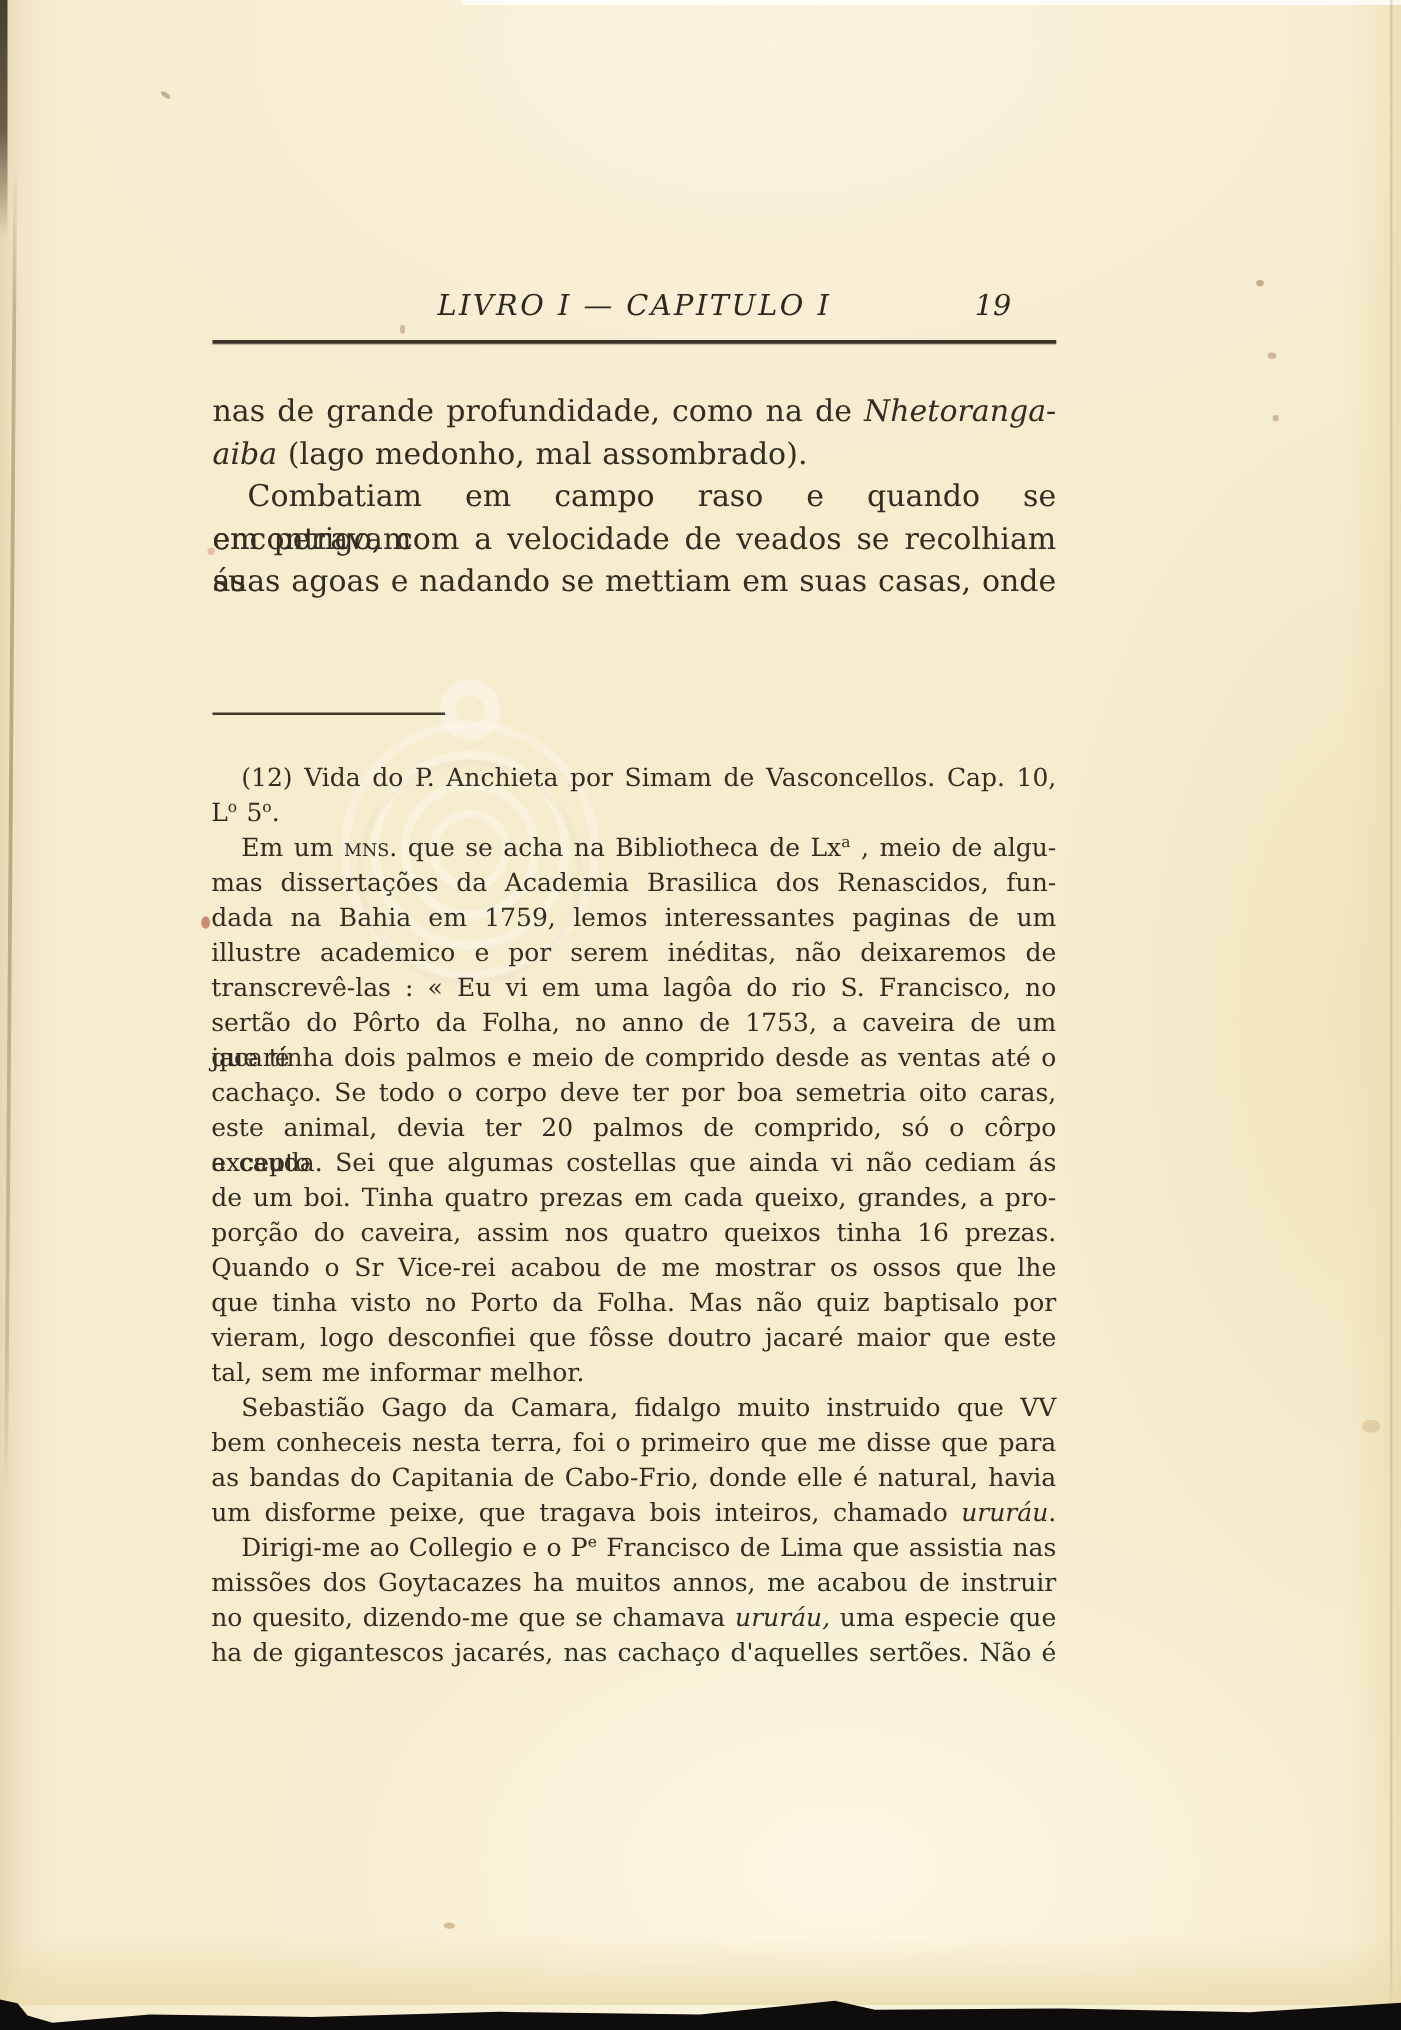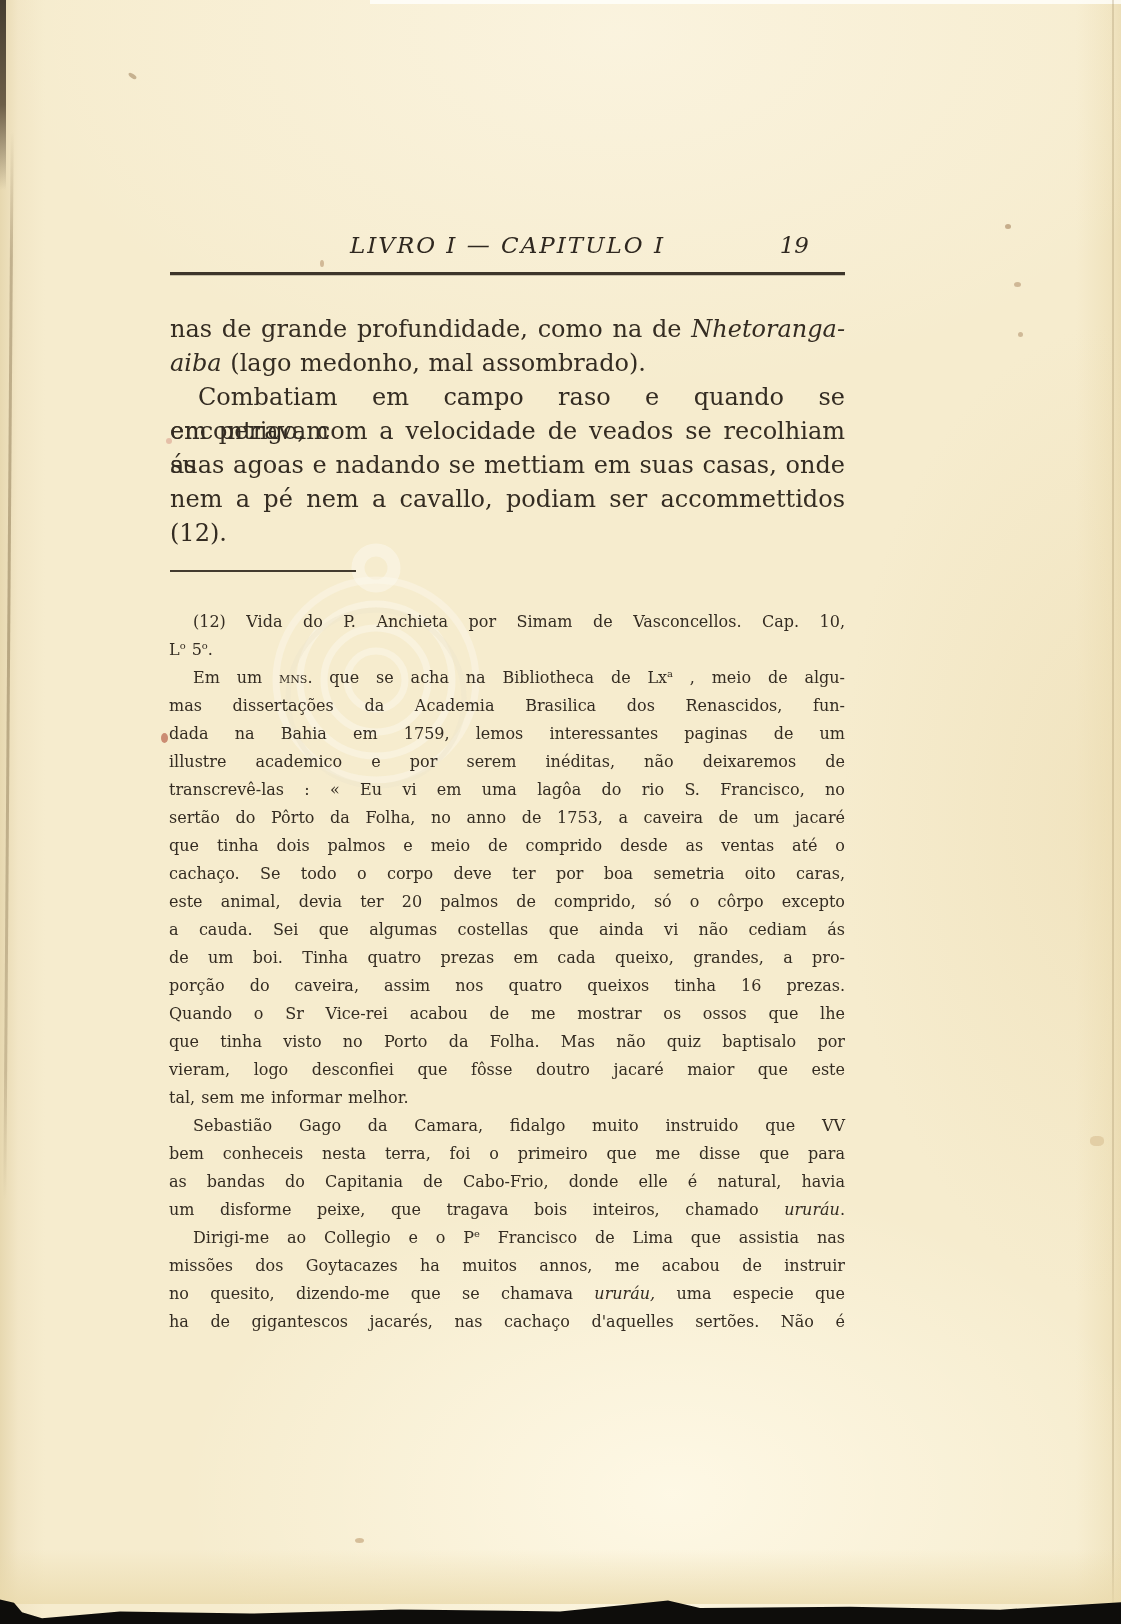--- a/index.html
+++ b/index.html
@@ -38,21 +38,21 @@
   .header .pageno{position:absolute;right:36px;top:0;font-size:23px;color:#2f2820;}
   .header-rule{position:absolute;left:170px;top:272px;width:675px;height:3px;background:#3d352a;
     box-shadow:0 1px 0 rgba(61,53,42,.25);}
   .main-text{position:absolute;left:170px;top:312px;width:675px;}
   .footnote-sep{position:absolute;left:170px;top:570px;width:186px;height:2px;background:#433b2f;}
   .footnote-text{position:absolute;left:169px;top:608px;width:676px;}
   .tline{height:34px;line-height:34px;font-size:24px;text-align:justify;text-align-last:left;
     word-spacing:1px;}
   .tline.j{text-align-last:justify;}
   .tline.ind{text-indent:28px;}
-  .footnote-text .tline{height:28px;line-height:28px;font-size:16px;}
+  .footnote-text .tline{height:28px;line-height:28px;font-size:20px;}
   .footnote-text .tline.ind{text-indent:24px;}
   .it{font-style:italic;}
   .sc{font-variant:small-caps;}
   .sup{font-size:62%;vertical-align:super;line-height:0;}
   
   .speck{position:absolute;border-radius:50%;}
   .s1{left:161px;top:733px;width:7px;height:10px;background:rgba(168,62,40,.55);}
   .s2{left:166px;top:438px;width:6px;height:6px;background:rgba(205,125,112,.4);}
   .s3{left:1005px;top:224px;width:6px;height:5px;background:rgba(150,110,70,.5);}
   .s4{left:1014px;top:282px;width:7px;height:5px;background:rgba(160,120,80,.45);}
@@ -87,21 +87,20 @@
     <div class="pageno">19</div>
   </div>
   <div class="header-rule"></div>
 
   <div class="main-text">
       <div class="tline j"><span>nas de grande profundidade, como na de </span><span class="it">Nhetoranga-</span></div>
       <div class="tline"><span class="it">aiba</span><span> (lago medonho, mal assombrado).</span></div>
       <div class="tline j ind"><span>Combatiam em campo raso e quando se encontravam</span></div>
       <div class="tline j"><span>em perigo, com a velocidade de veados se recolhiam ás</span></div>
       <div class="tline j"><span>suas agoas e nadando se mettiam em suas casas, onde</span></div>
-      <div class="tline j"><span>nem a pé nem a cavallo, podiam ser accommettidos (12).</span></div>
     </div>
 
   <div class="footnote-sep"></div>
   <div class="footnote-text">
       <div class="tline j ind"><span>(12) Vida do P. Anchieta por Simam de Vasconcellos. Cap. 10,</span></div>
       <div class="tline"><span>L</span><span class="sup">o</span><span> 5</span><span class="sup">o</span><span>.</span></div>
       <div class="tline j ind"><span>Em um </span><span class="sc">mns.</span><span> que se acha na Bibliotheca de Lx</span><span class="sup">a</span><span> , meio de algu-</span></div>
       <div class="tline j"><span>mas dissertações da Academia Brasilica dos Renascidos, fun-</span></div>
       <div class="tline j"><span>dada na Bahia em 1759, lemos interessantes paginas de um</span></div>
       <div class="tline j"><span>illustre academico e por serem inéditas, não deixaremos de</span></div>

